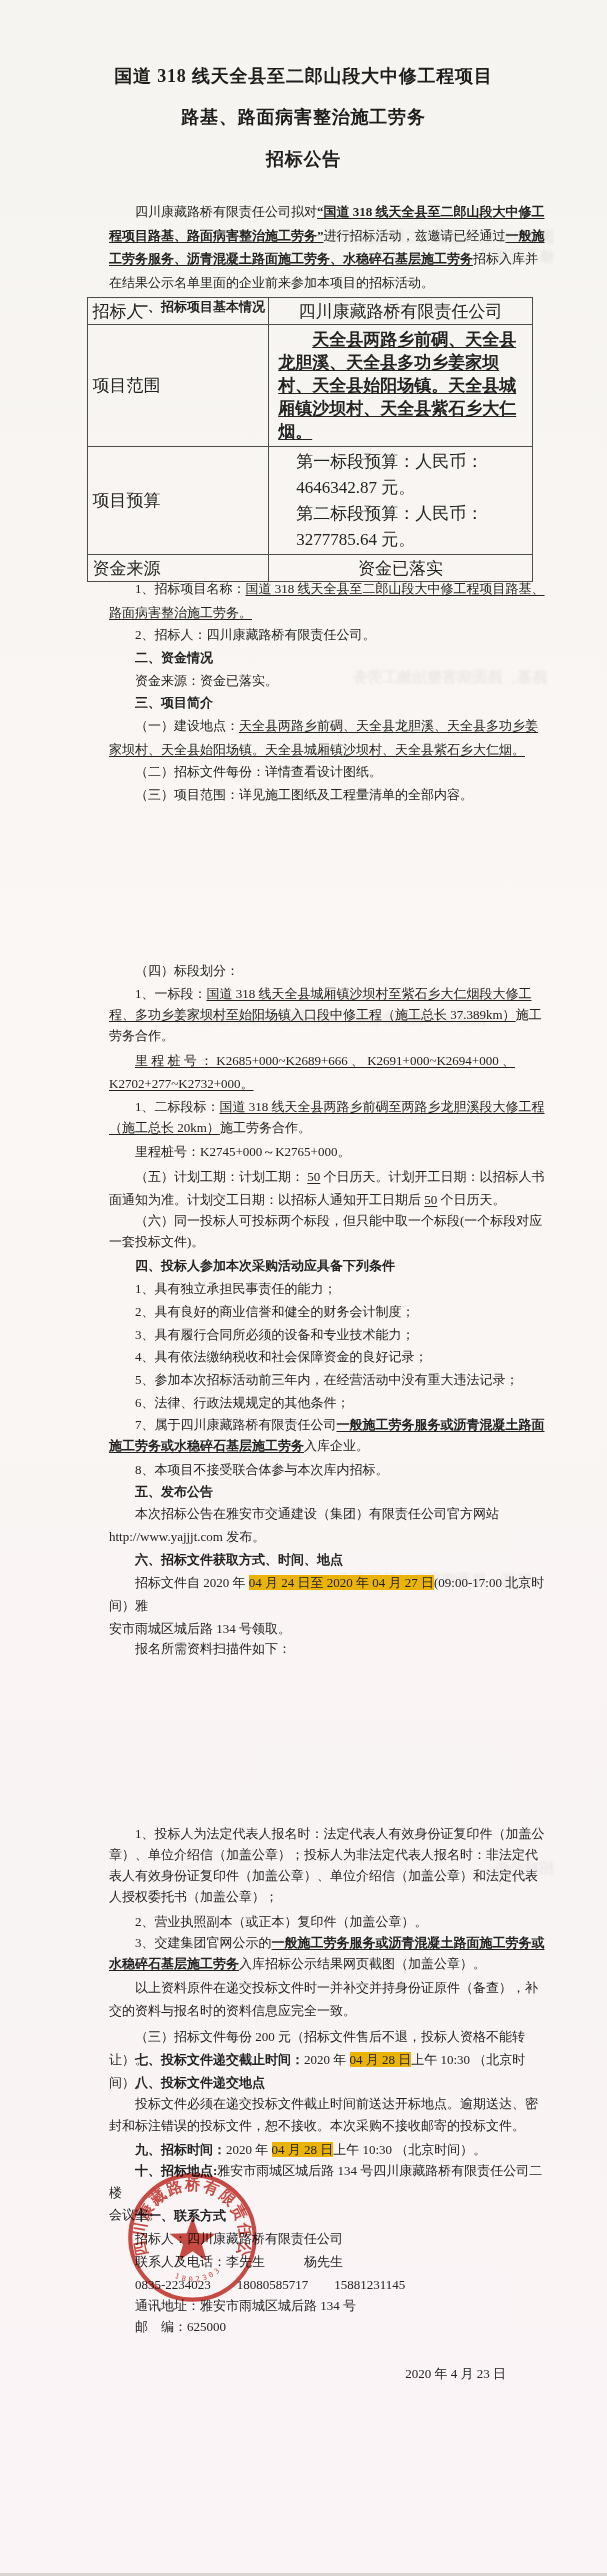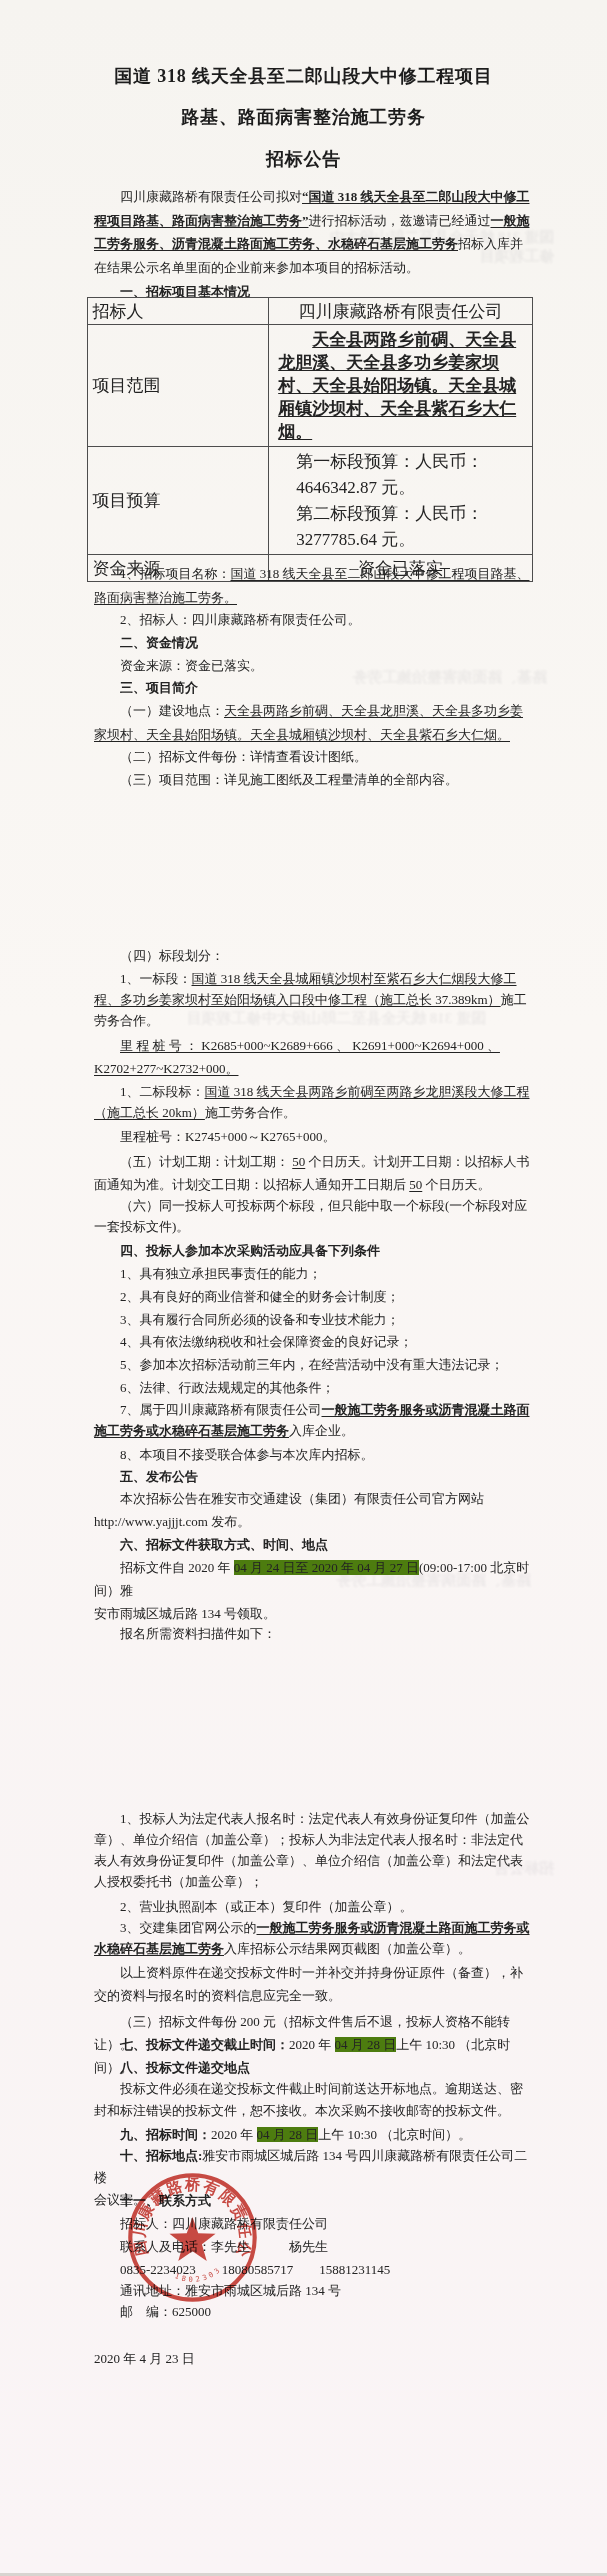--- a/index.html
+++ b/index.html
@@ -1,31 +1,31 @@
 <!DOCTYPE html>
 <html style="font-size:12px"><head>
 <meta charset="utf-8">
 <style>
   html,body{margin:0;padding:0;}
   body{
     width:607px;height:2576px;position:relative;overflow:hidden;
     background:linear-gradient(180deg,#f6f4f0 0%,#faf7f4 40%,#f9f4f4 75%,#faf4f6 100%);
     font-family:"Liberation Serif","DejaVu Serif",serif;color:#232323;
   }
-  .t{position:absolute;left:93px;width:439px;margin:1px;font-size:13px;line-height:23px;
+  .t{position:absolute;left:93px;width:439px;margin:16px;font-size:13px;line-height:23px;
      white-space:pre-wrap;text-indent:2em;}
   .lh28{line-height:21px}
   .lh29{line-height:22px}
   .lh31{line-height:23.5px}
   .title{position:absolute;left:0;width:607px;margin:0;text-align:center;text-indent:0;
      font-size:18px;font-weight:bold;letter-spacing:0.8px;color:#1d1d1d;}
   .b{font-weight:bold;}
   .u{text-decoration:underline;text-underline-offset:2.3px;}
   .bu{font-weight:bold;text-decoration:underline;text-underline-offset:2.3px;}
-  .hl{background:#4d7c0f;}
+  .hl{background:#eab308;}
   table.info{position:absolute;left:87px;top:297px;width:446px;border-collapse:collapse;
      table-layout:fixed;}
   table.info td{border:1.2px solid #4d4d4d;font-size:17px;vertical-align:middle;
      padding:1.5px 4.6px;}
   td.lbl{width:171px;padding-left:29px;}
   td.val{text-align:center;line-height:23px;white-space:pre-wrap;}
   td.val.lft{text-align:left;text-indent:2em;padding:3px 9px;}
   td.val.budget{text-align:left;text-indent:0;padding-left:27px;line-height:26px;}
   .ghost{position:absolute;margin:0;opacity:.06;filter:blur(1px);transform:scaleX(-1);
      font-weight:bold;color:#223;font-size:15px;pointer-events:none;white-space:pre-wrap;}
@@ -131,16 +131,16 @@
   <circle cx="89" cy="89" r="82" fill="none" stroke="#c4342c" stroke-width="5.5"></circle>
   <polygon fill="#c4342c" points="89,62 96.6,83.5 119.4,84.1 101.4,98 107.8,119.9 89,107 70.2,119.9 76.6,98 58.6,84.1 81.4,83.5"></polygon>
   <text font-size="20" fill="#c4342c" letter-spacing="2.5" font-family="Liberation Serif, DejaVu Serif, serif" font-weight="bold">
     <textPath href="#sealTopArc" startOffset="4">四川康藏路桥有限责任公司</textPath>
   </text>
   <text font-size="9.5" fill="#c4342c" letter-spacing="4" font-family="DejaVu Sans Mono, Liberation Mono, monospace">
     <textPath href="#sealBotArc" startOffset="28">1802303</textPath>
   </text>
 </svg>
 
-<p class="t" style="top:2346px;width:397px;text-align:left;text-indent:0">2020 年 4 月 23 日</p>
+<p class="t" style="top:2346px;width:397px;text-align:right;text-indent:0">2020 年 4 月 23 日</p>
 
 <div class="edge"></div>
 
 
 </body></html>

